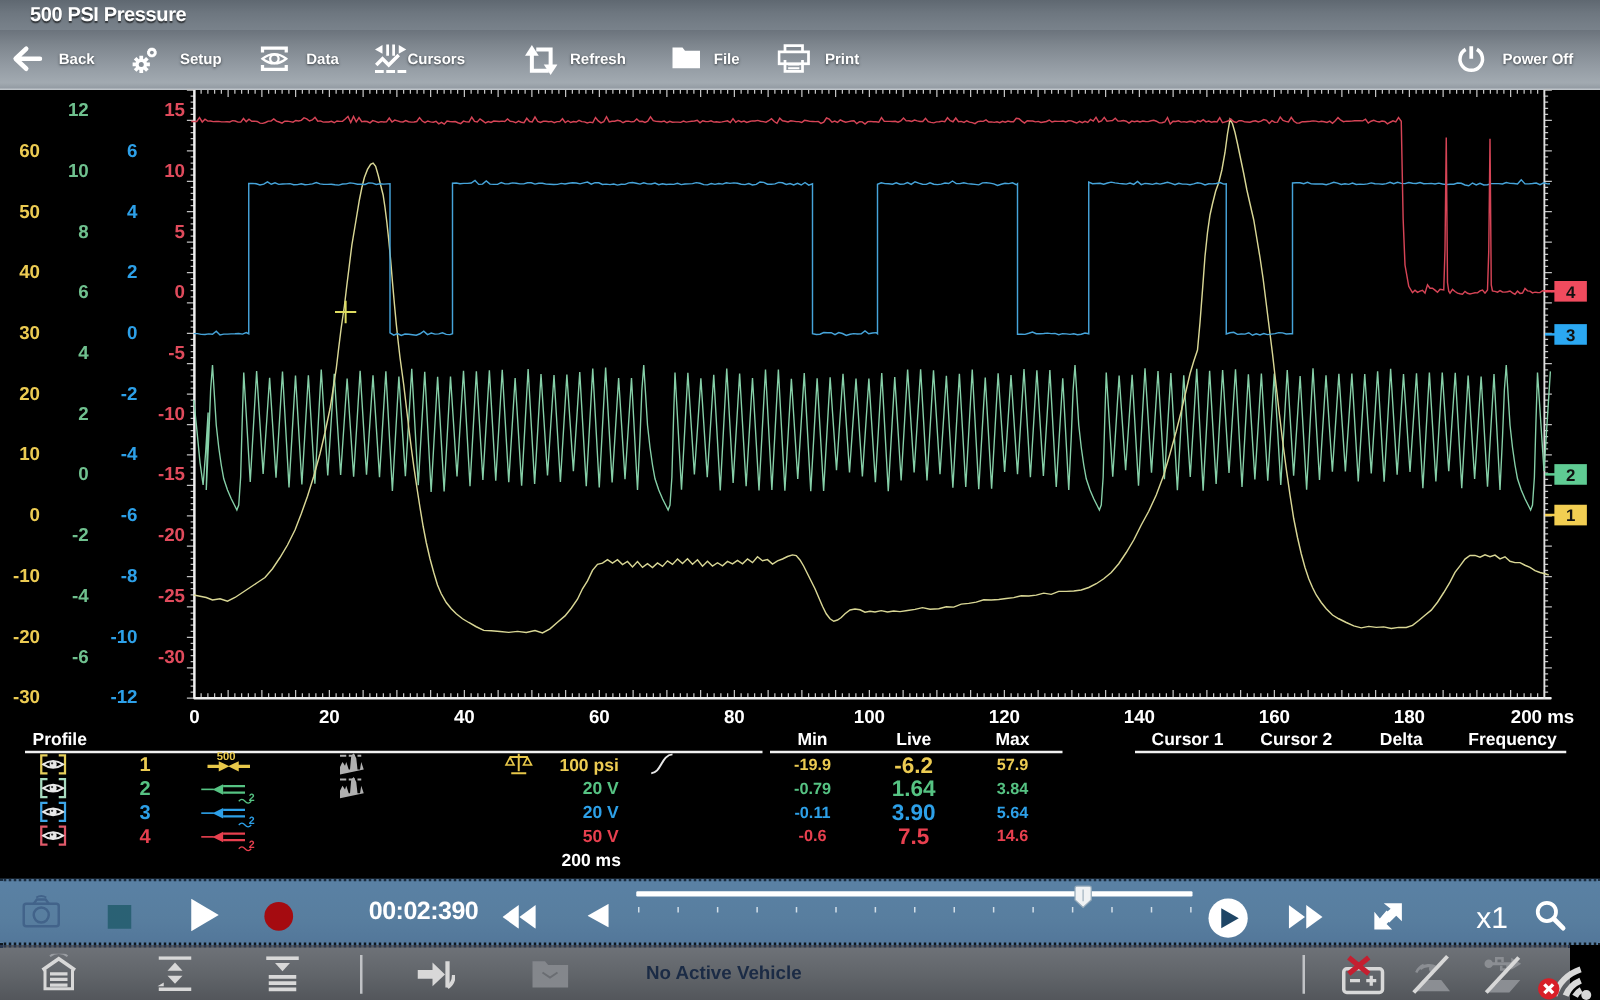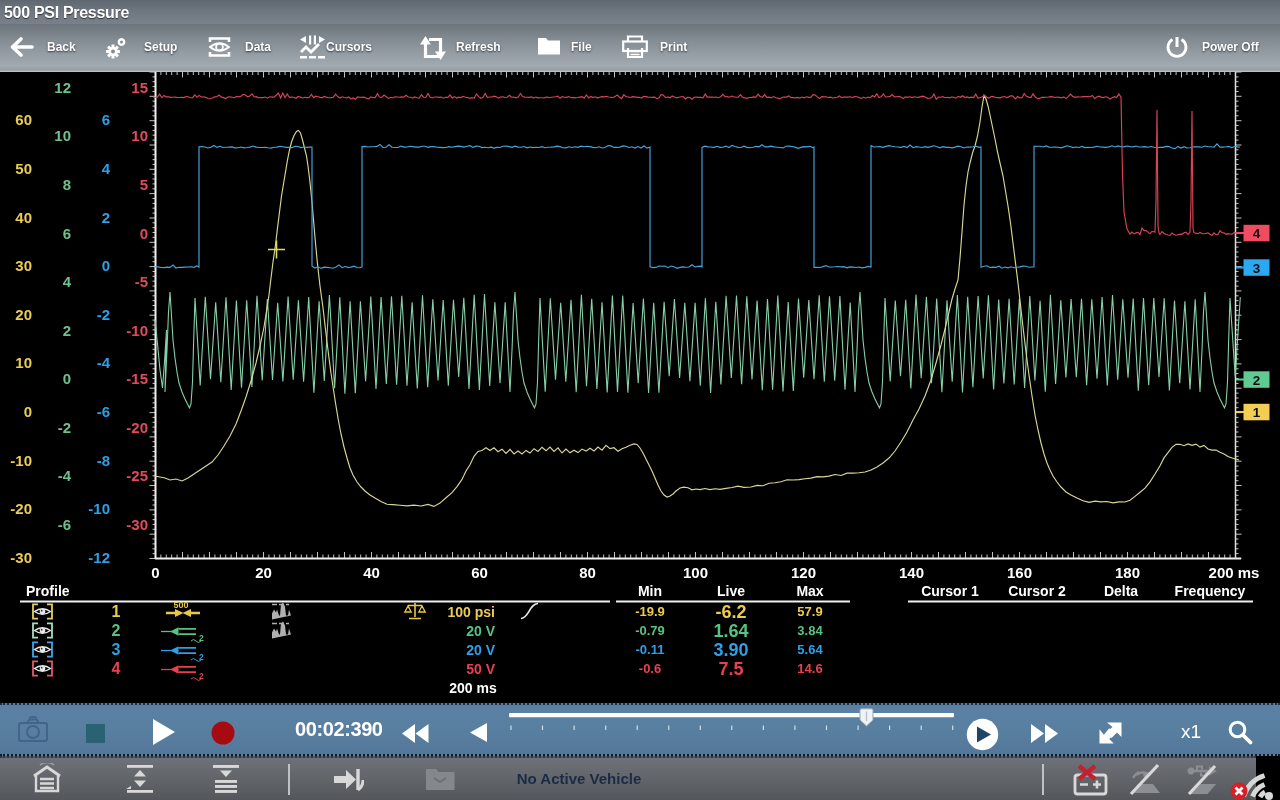--- a/index.html
+++ b/index.html
@@ -1,20 +1,20 @@
 <!DOCTYPE html>
 <html><head><meta charset="utf-8">
 <style>
 * { margin:0; padding:0; box-sizing:border-box; }
 html,body { width:1280px; height:800px; overflow:hidden; background:#000;
   font-family:"Liberation Sans", sans-serif; }
 #page { position:relative; width:1280px; height:800px; }
 #title { position:absolute; left:0; top:0; width:1280px; height:24px;
   background:linear-gradient(180deg,#5f6871 0%,#6e7780 45%,#79828b 100%);
-  color:#fff; font-size:16px; font-weight:bold; line-height:26px; padding-left:4px; letter-spacing:-0.3px;
+  color:#fff; font-size:16px; font-weight:bold; line-height:26px; padding-left:24px; letter-spacing:-0.3px;
   text-shadow:0 1px 1px rgba(0,0,0,.6); }
 #toolbar { position:absolute; left:0; top:24px; width:1280px; height:48px;
   background:linear-gradient(180deg,#6b737c 0%,#7e868e 25%,#939ba3 60%,#a2aab1 88%,#959da5 96%,#c9ced3 100%); }
 .tb { position:absolute; top:0; height:46px; color:#fff; font-size:12px; font-weight:bold;
   line-height:46px; text-shadow:0 1px 2px rgba(40,45,50,.9); }
 .ti { position:absolute; top:11px; }
 #screen { position:absolute; left:0; top:72px; width:1280px; height:631px; background:#000; }
 #plot { position:absolute; left:0; top:0; }
 #playbar { position:absolute; left:0; top:703px; width:1280px; height:53px;
   background:linear-gradient(180deg,#5a81a4 0%,#587e9f 60%,#53779a 100%);
@@ -140,21 +140,21 @@
         <path d="M11,8.5 L25,16.5 L11,24.5 Z" fill="#1e4565"></path>
       </svg>
 <svg class="pb" style="left:1031px;top:19px" width="28" height="19" viewBox="0 0 28 19" fill="#fff">
 <path d="M0,0 L13,9.5 L0,19 Z"></path>
         <path d="M14,0 L27,9.5 L14,19 Z"></path>
       </svg>
 <svg class="pb" style="left:1098px;top:16px" width="25" height="25" viewBox="0 0 25 25" fill="#fff">
 <path d="M9,1.5 H23.5 V16 L19,11.5 13.5,17 8,11.5 14.5,6 Z"></path>
 <path d="M1.5,9 V23.5 H16 L11.5,19 17,13.5 11.5,8 6,14.5 Z" transform="translate(0,-0.5) scale(0.98)"></path>
       </svg>
-<div class="pb" style="left:1181px;top:16px;color:#fff;font-size:19px;">x1</div>
+<div class="pb" style="left:1181px;top:16px;color:#fff;font-size:24px;">x1</div>
 <svg class="pb" style="left:1227px;top:14px" width="27" height="27" viewBox="0 0 27 27">
 <circle cx="10.5" cy="10.5" r="7.3" stroke="#fff" stroke-width="3" fill="none"></circle>
 <path d="M16,16 L23.5,23.5" stroke="#fff" stroke-width="3.8" stroke-linecap="round"></path>
       </svg>
 </div>
 <div id="bottombar">
 <svg class="pb" style="left:31px;top:5px" width="32" height="32" viewBox="0 0 32 32">
 <path d="M3,13 L16,4 L29,13" stroke="#d8d8d8" stroke-width="2.8" fill="none"></path>
 <path d="M5,12.5 V28 H27 V12.5" stroke="#d8d8d8" stroke-width="2.4" fill="none"></path>
 <path d="M9,16 h14 M9,20.5 h14 M9,25 h14" stroke="#d8d8d8" stroke-width="2.6"></path>

